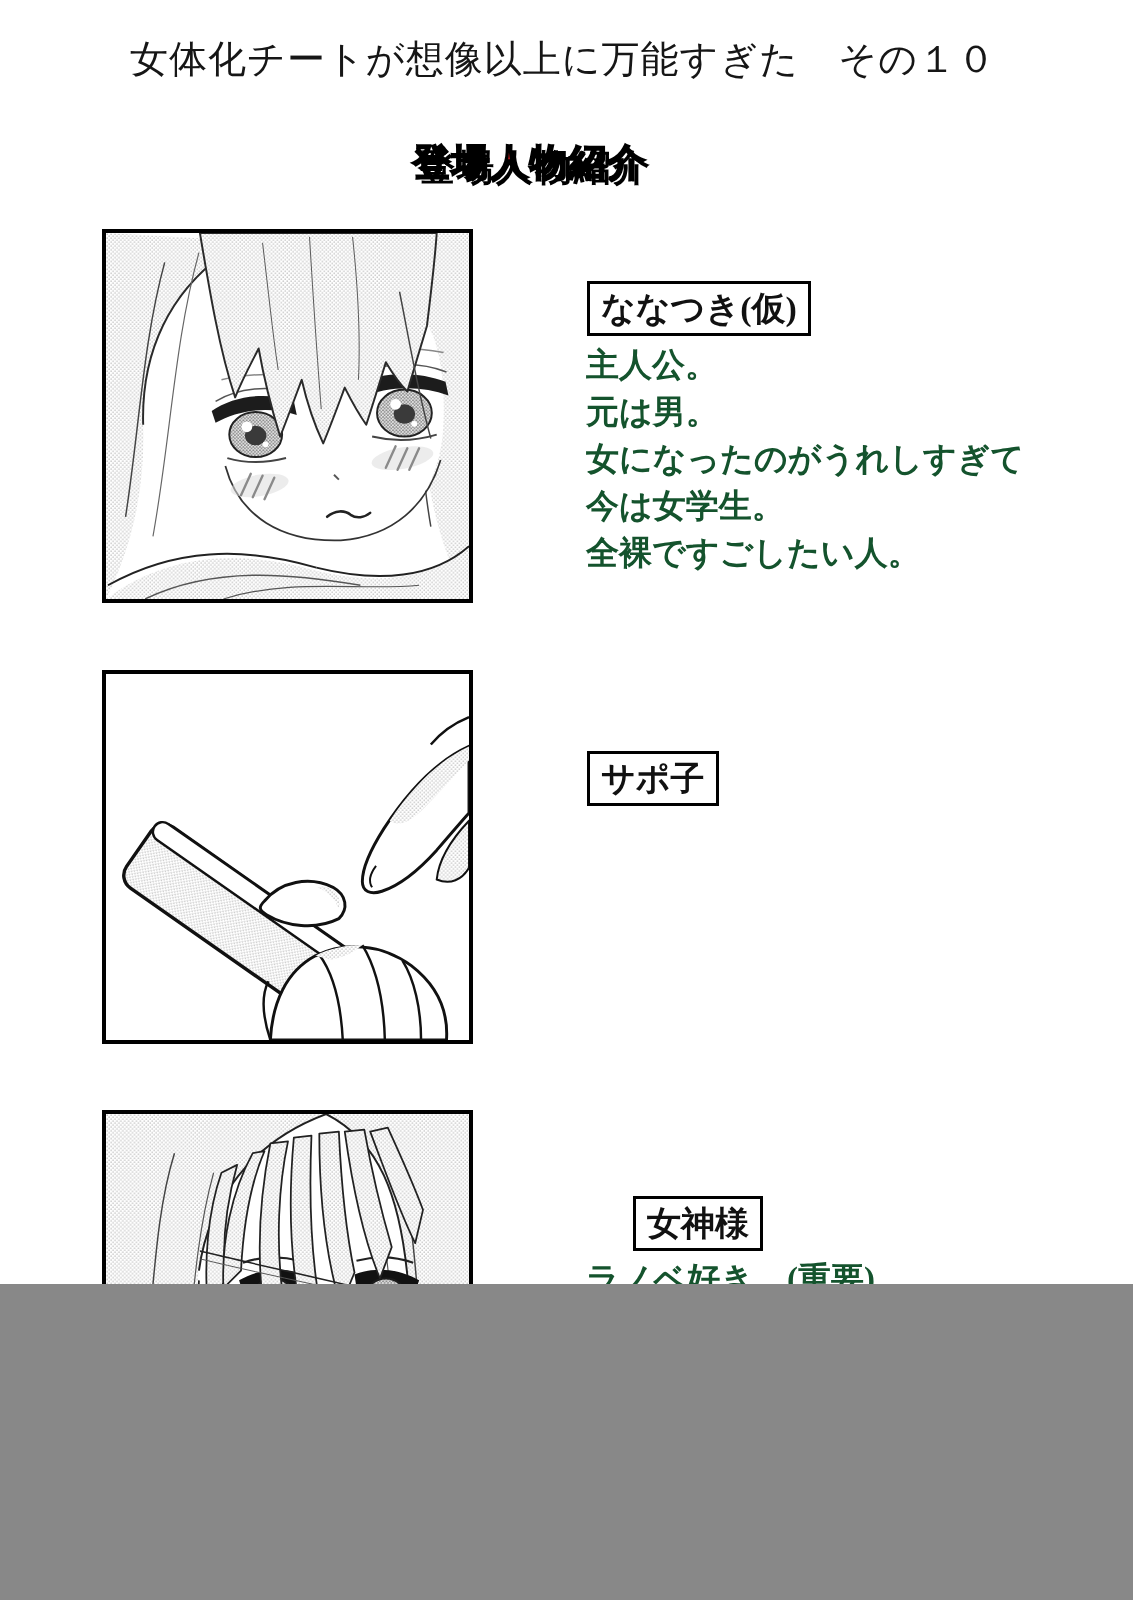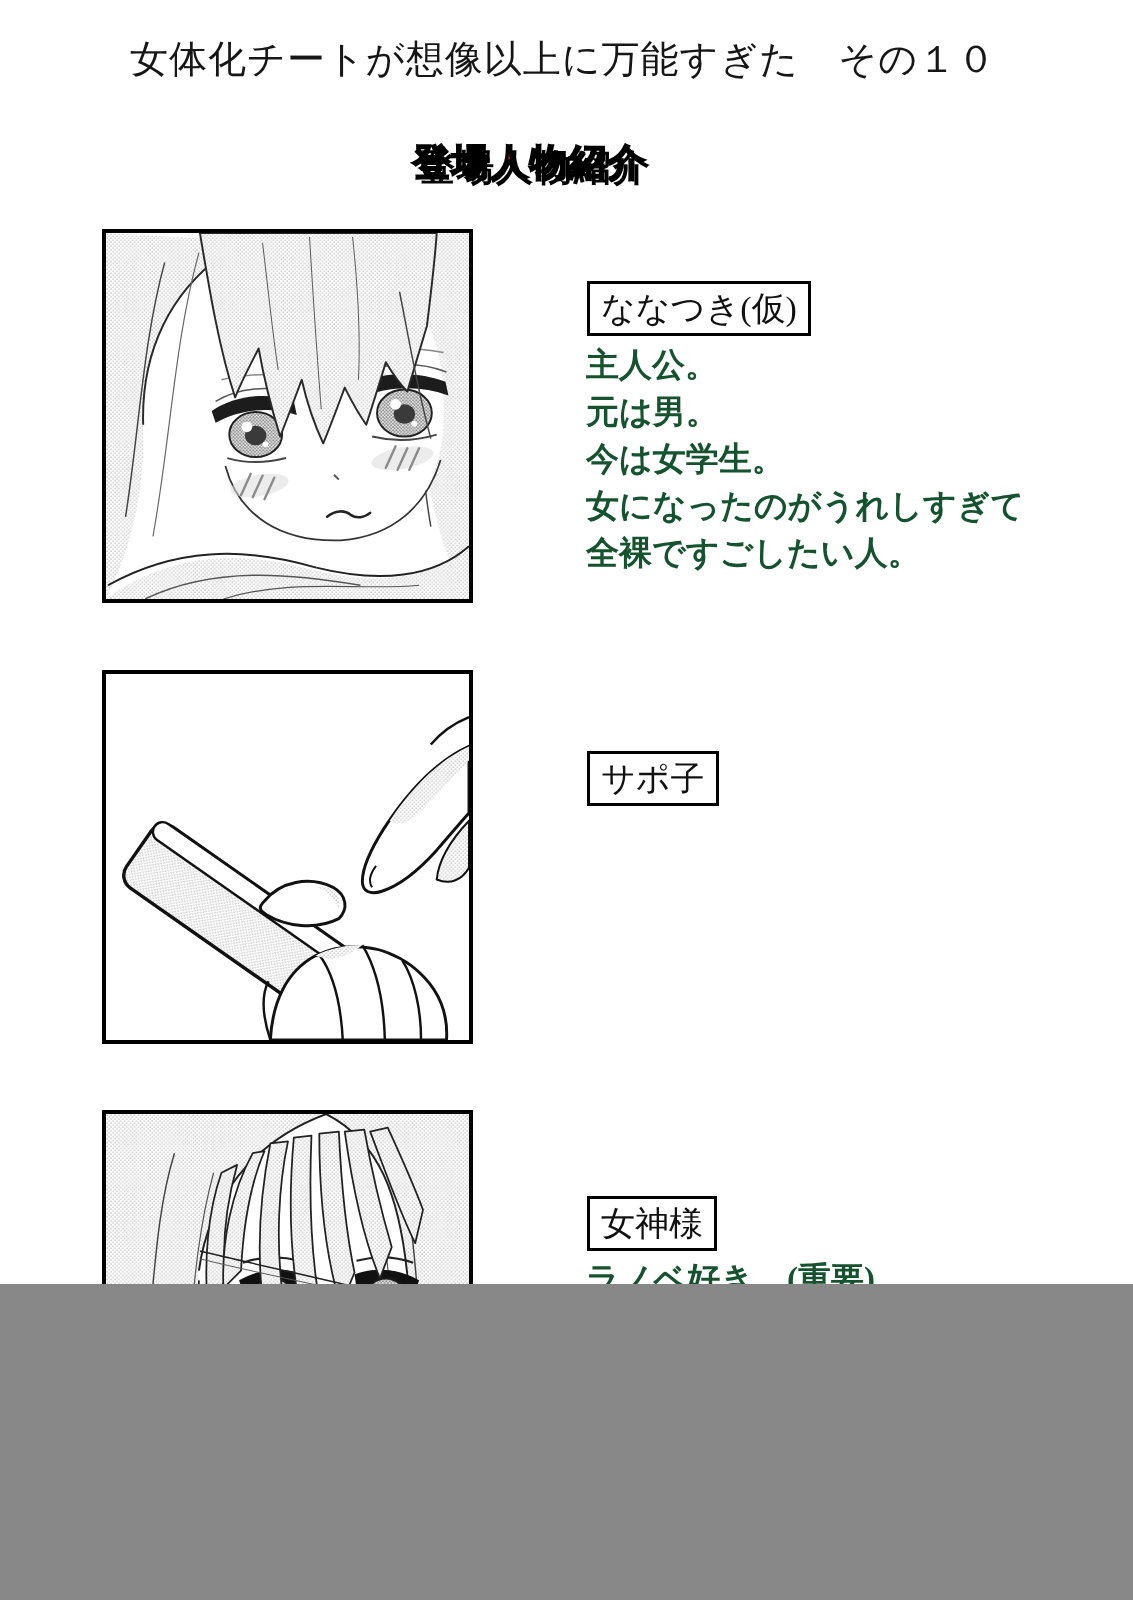--- a/index.html
+++ b/index.html
@@ -26,26 +26,26 @@
     position:absolute; left:102px; width:371px; height:374px;
     border:4px solid #000; box-sizing:border-box; background:#fff;
   }
   .portrait svg { display:block; width:100%; height:100%; }
   .p1 { top:229px; }
   .p2 { top:670px; }
   .p3 { top:1110px; }
   .char-name {
     position:absolute; left:587px; display:inline-block;
     border:3px solid #000; padding:5px 11px;
-    font-size:34px; font-weight:normal; line-height:1.15;
+    font-size:34px; font-weight:bold; line-height:1.15;
     white-space:nowrap; background:#fff;
   }
   .n1 { top:281px; }
   .n2 { top:751px; }
-  .n3 { top:1196px; }
+  .n3 { top:1196px;margin-left:46px; }
   .char-lines {
     position:absolute; left:586px;
     font-size:33px; font-weight:bold; line-height:47px;
     white-space:nowrap; color:#14532d;
   }
   .l1 { top:342px; }
   .l2 { top:810px; line-height:48px; }
   .l3 { top:1256px; }
 </style>
 </head>
@@ -243,22 +243,22 @@
       <path d="M96,148 C170,166 255,182 322,200" stroke="#555" stroke-width="1" fill="none"></path>
       <path d="M95,170 C92,240 102,310 88,374" stroke="#222" stroke-width="1.8" fill="none"></path>
       <path d="M308,175 C312,245 304,315 320,374" stroke="#222" stroke-width="1.8" fill="none"></path>
     </svg>
   </div>
 
   <div class="char-name n1">ななつき(仮)</div>
   <div class="char-lines l1">
     <div>主人公。</div>
     <div>元は男。</div>
+    <div>女になったのがうれしすぎて</div>
     <div>今は女学生。</div>
-    <div>女になったのがうれしすぎて</div>
     <div>全裸ですごしたい人。</div>
   </div>
 
   <div class="char-name n2">サポ子</div>
 
   <div class="char-name n3">女神様</div>
   <div class="char-lines l3">
     <div>ラノベ好き。(重要)</div>
     <div>覗きが趣味。</div>
   </div>

